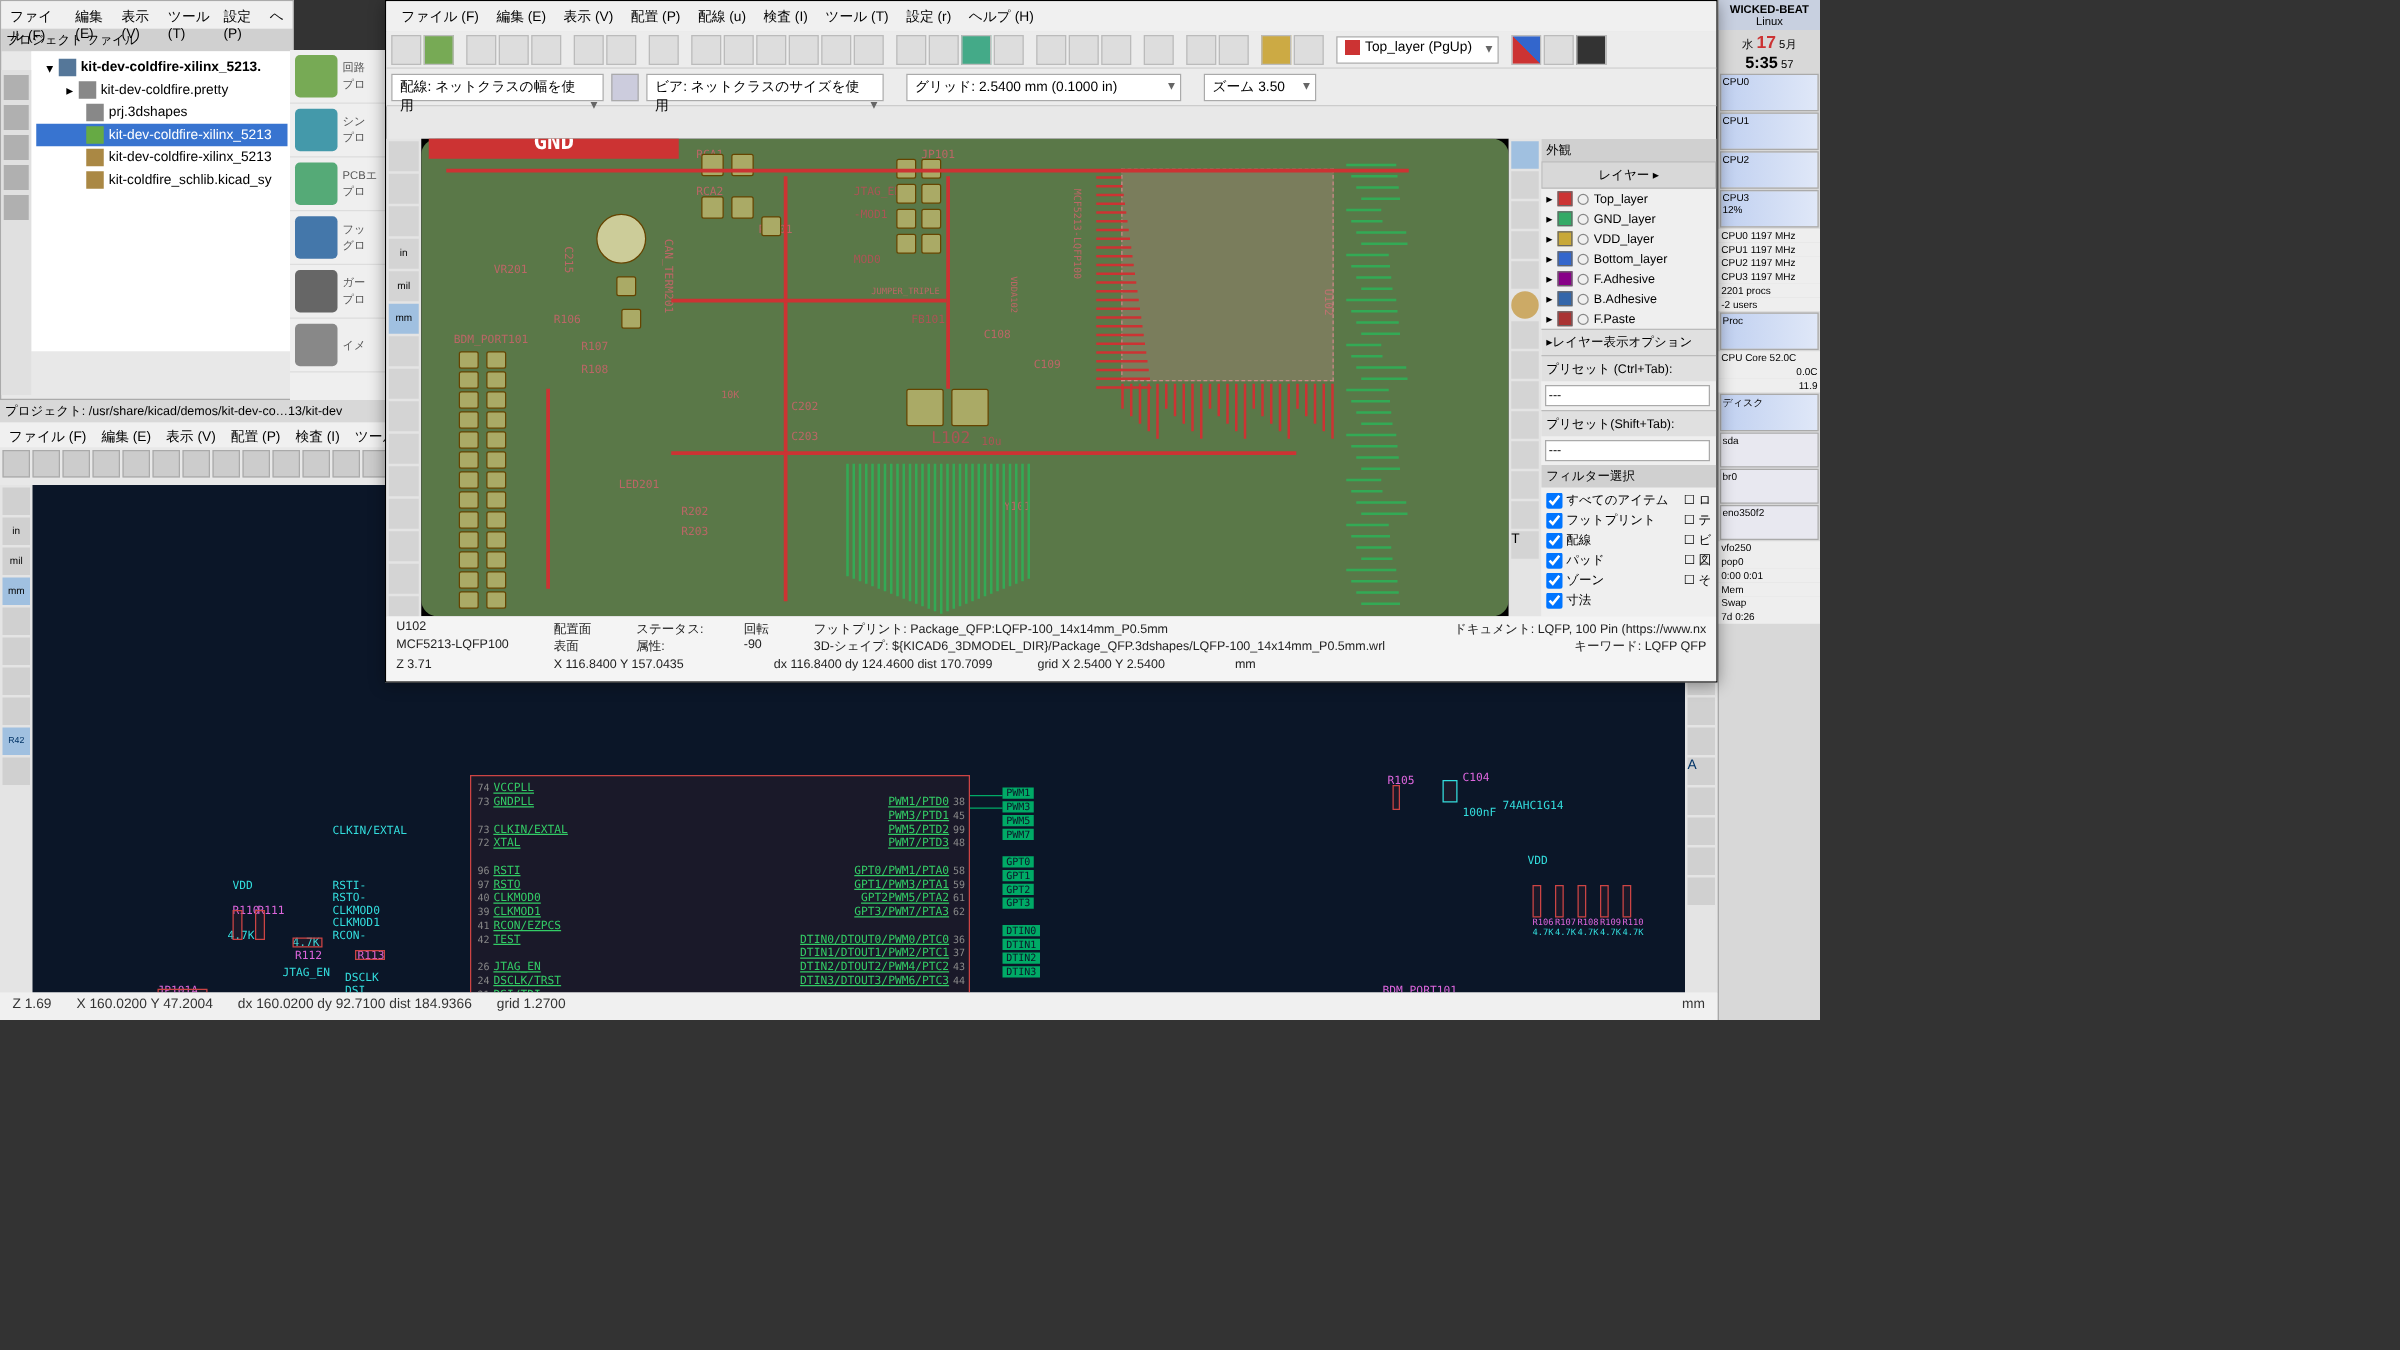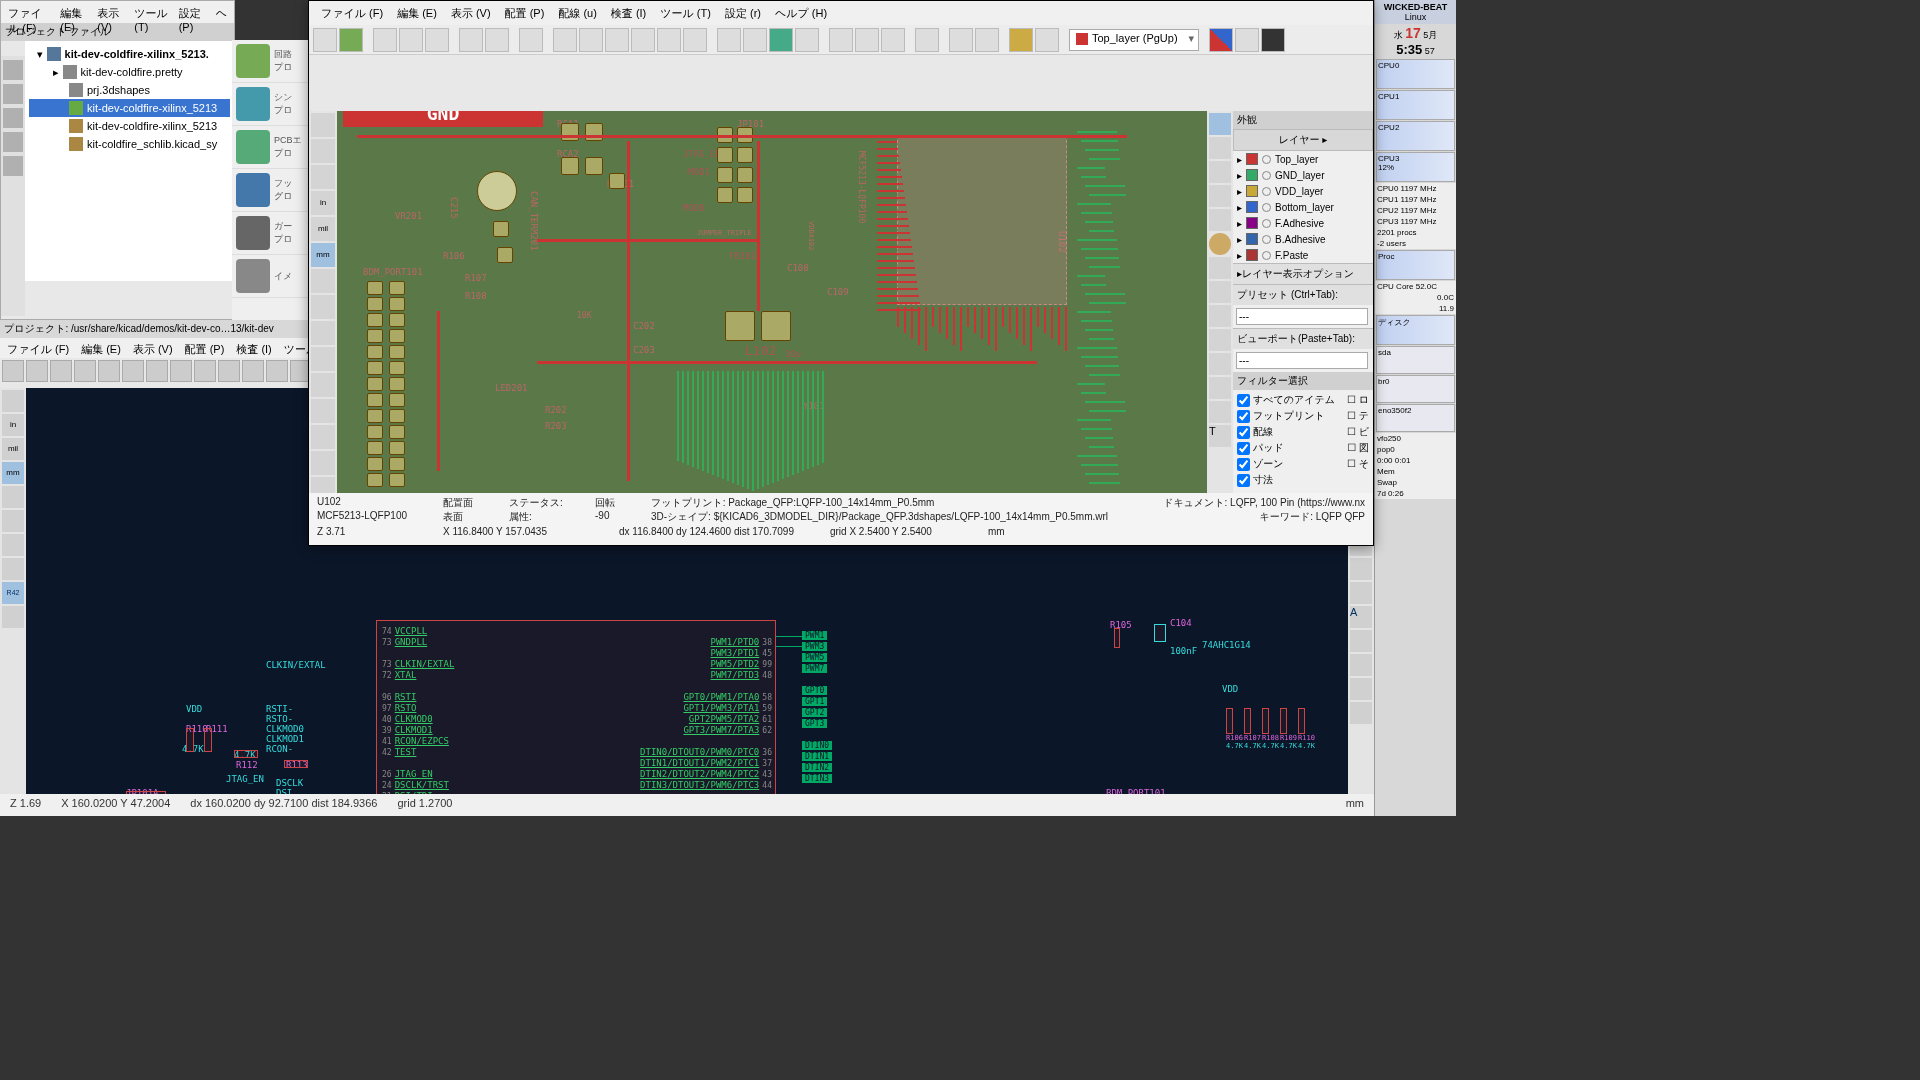--- a/index.html
+++ b/index.html
@@ -74,21 +74,21 @@
 .pcb-leftbar { position: absolute; left: 0; top: 110px; width: 28px; bottom: 52px; background: #e4e4e4; }
 .pcb-leftbar div { width: 24px; height: 24px; margin: 2px; background: #d4d4d4; font-size: 8px; text-align: center; line-height: 24px; }
 .pcb-canvas { position: absolute; left: 28px; top: 110px; right: 166px; bottom: 52px; background: #000; overflow: hidden; }
 .pcb-rtoolbar { position: absolute; right: 140px; top: 110px; width: 26px; bottom: 52px; background: #e4e4e4; }
 .pcb-rtoolbar div { width: 22px; height: 22px; margin: 2px; background: #d4d4d4; }
 .pcb-rightpanel { position: absolute; right: 0; top: 110px; width: 140px; bottom: 52px; background: #efefef; font-size: 10px; overflow: hidden; }
 .pcb-status { position: absolute; left: 0; right: 0; bottom: 0; height: 52px; background: #f4f4f4; padding: 3px 8px; font-size: 10px; color: #222; }
 .pcb-status-row { display: flex; gap: 16px; }
 
 
-.pcb-board { position: absolute; left: 0; top: 0; width: 100%; height: 100%; background: #5a7848; }
+.pcb-board { position: absolute; left: 0; top: 0; width: 100%; height: 100%; background: #5a7848; border-radius: 13px; }
 .pcb-ground { position: absolute; left: 6px; top: -10px; width: 200px; height: 26px; background: #c33; color: #fff; font: bold 18px monospace; text-align: center; line-height: 26px; }
 .pcb-trace { position: absolute; background: #c33; }
 .pcb-trace-g { position: absolute; background: #3a5; }
 .pcb-pad { position: absolute; background: #aa6; border: 1px solid #640; border-radius: 2px; }
 .pcb-pad-round { position: absolute; background: #aa6; border: 1px solid #640; border-radius: 50%; }
 .pcb-silktext { position: absolute; font: 9px monospace; color: #b66; }
 .pcb-chip { position: absolute; background: rgba(200,140,140,0.3); border: 1px dashed #c88; }
 
 
 .rp-header { background: #d0d0d0; padding: 2px 4px; font-size: 10px; }
@@ -452,20 +452,27 @@
     <div class="tbtn"></div>
     <div class="sep"></div>
     <div class="tbtn" style="background:#ca4"></div>
     <div class="tbtn"></div>
     <div class="sep"></div>
     <div class="combo" style="width:130px"><span class="redsq"></span><span>Top_layer (PgUp)</span></div>
     <div class="sep"></div>
     <div class="tbtn" style="background:linear-gradient(45deg,#c33 50%,#36c 50%)"></div>
     <div class="tbtn"></div>
     <div class="tbtn" style="background:#333"></div>
+  </div>
+  <div class="pcb-toolbar2">
+    <div class="combo" style="width:170px">配線: ネットクラスの幅を使用</div>
+    <div class="tbtn" style="width:22px;height:22px;background:#ccd;border:1px solid #aaa"></div>
+    <div class="combo" style="width:190px">ビア: ネットクラスのサイズを使用</div>
+    <div class="combo" style="width:220px;margin-left:12px">グリッド: 2.5400 mm (0.1000 in)</div>
+    <div class="combo" style="width:90px;margin-left:12px">ズーム 3.50</div>
   </div>
 
   <div class="pcb-leftbar">
     <div></div>
     <div></div>
     <div></div>
     <div>in</div>
     <div>mil</div>
     <div style="background:#a0c0e0">mm</div>
     <div></div>
@@ -768,21 +775,21 @@
         <div class="rp-layer">
           <span>▸</span>
           <span class="rp-swatch" style="background:#a33"></span>
           <span style="border:1px solid #888;border-radius:50%;width:9px;height:9px;display:inline-block"></span>
           <span>F.Paste</span>
         </div>
       </div>
     <div class="rp-opt">▸レイヤー表示オプション</div>
     <div class="rp-opt">プリセット (Ctrl+Tab):</div>
     <div class="rp-combo">---</div>
-    <div class="rp-opt">ビューポート(Paste+Tab):</div>
+    <div class="rp-opt">プリセット(Shift+Tab):</div>
     <div class="rp-combo">---</div>
     <div class="rp-header">フィルター選択</div>
     <div class="rp-filter" id="rp-filters">
         <label><input type="checkbox" checked="" style="">すべてのアイテム<span style="margin-left:auto"> ☐ ロ</span></label>
         <label><input type="checkbox" checked="" style="">フットプリント<span style="margin-left:auto"> ☐ テ</span></label>
         <label><input type="checkbox" checked="" style="">配線<span style="margin-left:auto"> ☐ ビ</span></label>
         <label><input type="checkbox" checked="" style="">パッド<span style="margin-left:auto"> ☐ 図</span></label>
         <label><input type="checkbox" checked="" style="">ゾーン<span style="margin-left:auto"> ☐ そ</span></label>
         <label><input type="checkbox" checked="" style="">寸法<span style="margin-left:auto"> </span></label>
       </div>

